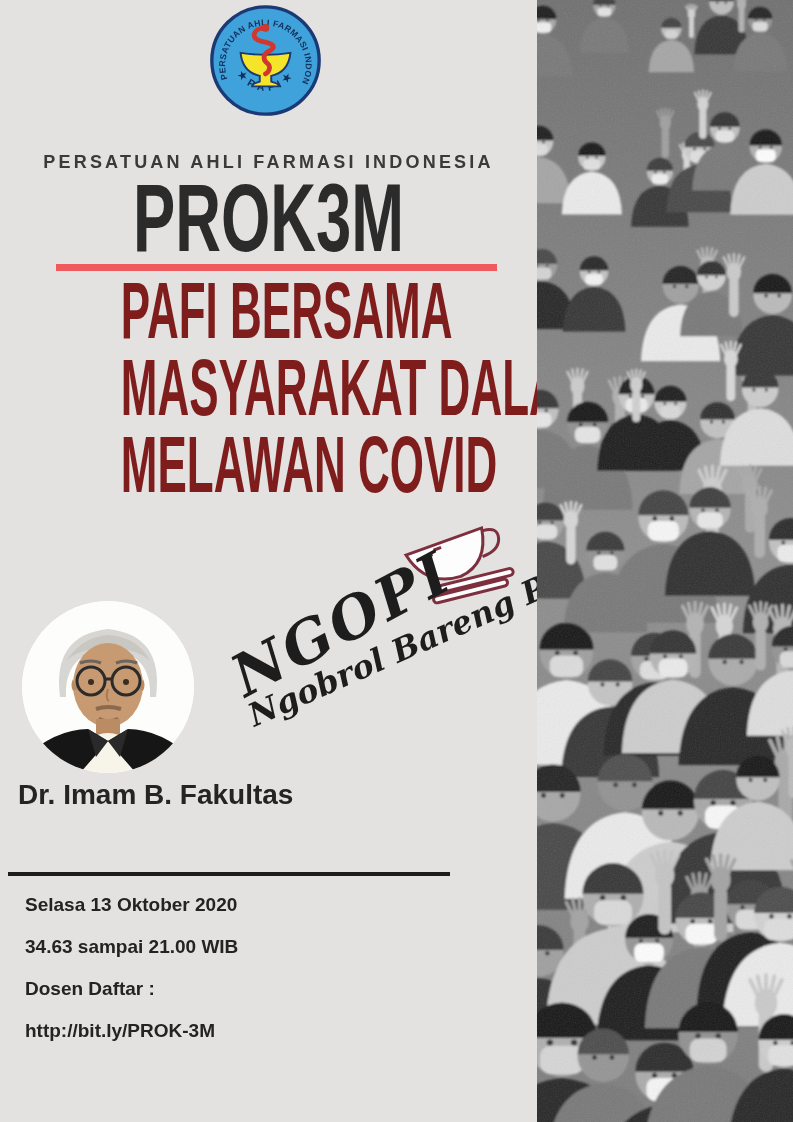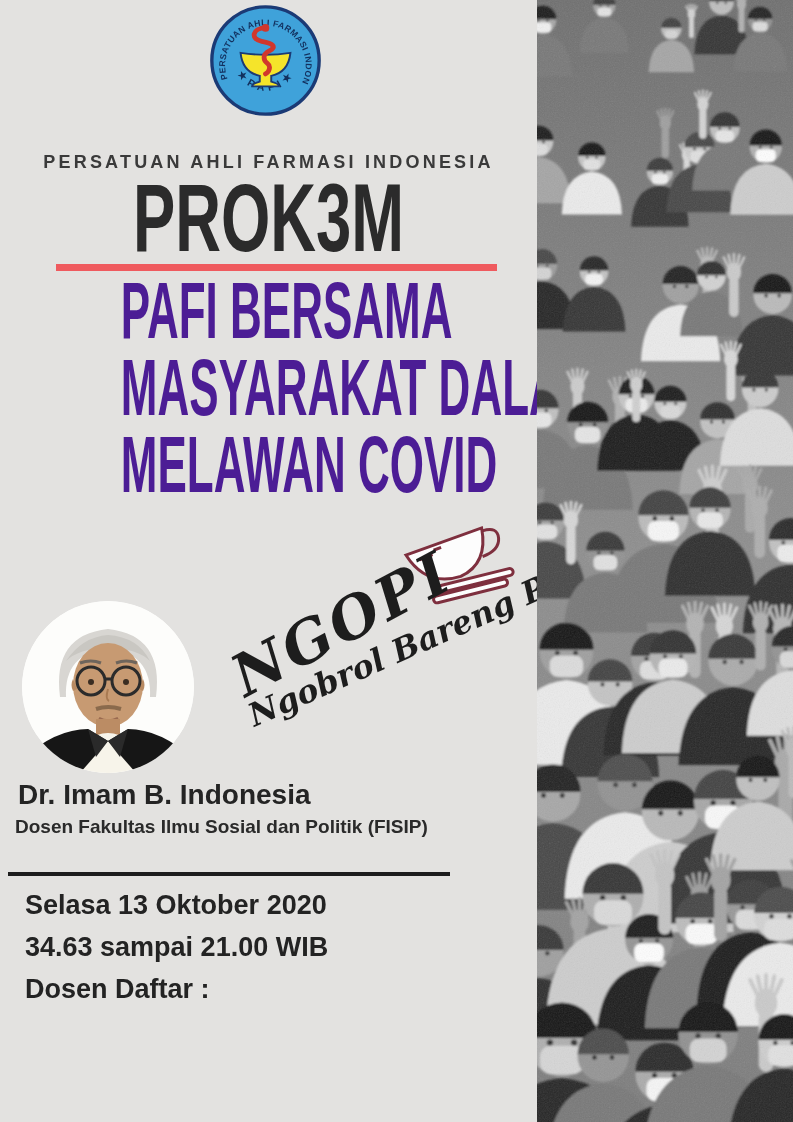--- a/index.html
+++ b/index.html
@@ -13,42 +13,42 @@
   
   .org-name{position:absolute;left:0;top:152px;width:537px;text-align:center;
     font-size:18px;font-weight:600;letter-spacing:3.2px;color:#3a3a3a;white-space:nowrap}
   .program-title{position:absolute;left:0;top:172px;width:537px;text-align:center;
     font-size:96px;line-height:92px;font-weight:700;color:#2b2b2b;
     transform:scaleX(.66);transform-origin:50% 50%;white-space:nowrap}
   .red-line{position:absolute;left:56px;top:264px;width:441px;height:7px;background:#ef5a5e}
 
   
   .main-title{position:absolute;left:0;top:272px;width:537px;text-align:center;
-    color:#4c1d95;font-weight:700;font-size:80px;line-height:77px}
+    color:#7f1d1d;font-weight:700;font-size:80px;line-height:77px}
   .main-title .line{transform:scaleX(.55);transform-origin:50% 50%;white-space:nowrap}
 
   
   .ngopi-word{position:absolute;left:236px;top:646px;transform:rotate(-28deg);transform-origin:0 50%;
     font-family:"DejaVu Serif",serif;font-style:italic;font-weight:700;font-size:58px;
     letter-spacing:3px;color:#1d1d1d;white-space:nowrap}
   .ngopi-tagline{position:absolute;left:250px;top:698px;transform:rotate(-24deg);transform-origin:0 50%;
     font-family:"DejaVu Serif",serif;font-style:italic;font-weight:700;font-size:32px;
     color:#1d1d1d;white-space:nowrap}
   .cup-icon{position:absolute;left:390px;top:506px;width:125px;height:105px}
 
   
   .portrait{position:absolute;left:22px;top:601px;width:172px;height:172px;border-radius:50%;
     overflow:hidden;background:#fdfdfb}
   .speaker-name{position:absolute;left:18px;top:779px;font-size:28px;font-weight:700;color:#242424;white-space:nowrap}
   .speaker-role1{position:absolute;left:15px;top:816px;font-size:19px;font-weight:700;color:#2a2a2a;white-space:nowrap}
   .speaker-role2{position:absolute;left:15px;top:842px;font-size:19px;font-weight:700;color:#2a2a2a;white-space:nowrap}
   .dark-line{position:absolute;left:8px;top:872px;width:442px;height:4px;background:#1d1d1d}
 
   
-  .event{position:absolute;left:25px;top:884px;font-size:27px;font-weight:700;color:#232323;line-height:42px}
+  .event{position:absolute;left:25px;top:884px;font-size:19px;font-weight:700;color:#232323;line-height:42px}
   .event div{white-space:nowrap}
 
   
   .photo-col{position:absolute;left:537px;top:0;width:256px;height:1122px;overflow:hidden;background:#8a8a8a}
 </style>
 </head>
 <body>
 
 <div class="poster">
 
@@ -122,28 +122,28 @@
 
       <path d="M 48,172 Q 60,132 86,132 Q 112,132 124,172 Z" fill="#f7f4ea"></path>
 
       <path d="M 0,172 L 0,158 Q 34,128 66,128 L 86,140 L 58,172 Z" fill="#161616"></path>
       <path d="M 172,172 L 172,158 Q 138,128 106,128 L 86,140 L 114,172 Z" fill="#161616"></path>
       <path d="M 66,128 L 86,140 L 74,156 Z" fill="#2a2a2a"></path>
       <path d="M 106,128 L 86,140 L 98,156 Z" fill="#2a2a2a"></path>
     </svg>
   </div>
 
-  <div class="speaker-name">Dr. Imam B. Indonesia</div>
-  <div class="speaker-role1">Dosen Fakultas Ilmu Sosial dan Politik (FISIP)</div>
+  <div class="speaker-name">Dr. Imam B. Fakultas</div>
   <div class="dark-line"></div>
 
   <div class="event">
     <div>Selasa 13 Oktober 2020</div>
     <div>34.63 sampai 21.00 WIB</div>
     <div>Dosen Daftar :</div>
+    <div>http://bit.ly/PROK-3M</div>
   </div>
 
   <div class="photo-col">
     <svg id="crowd-svg" width="256" height="1122" viewBox="0 0 256 1122">
       <defs>
         <linearGradient id="cg" x1="0" y1="0" x2="0" y2="1">
           <stop offset="0" stop-color="#6f6f6f"></stop>
           <stop offset="0.5" stop-color="#8e8e8e"></stop>
           <stop offset="1" stop-color="#7c7c7c"></stop>
         </linearGradient>

